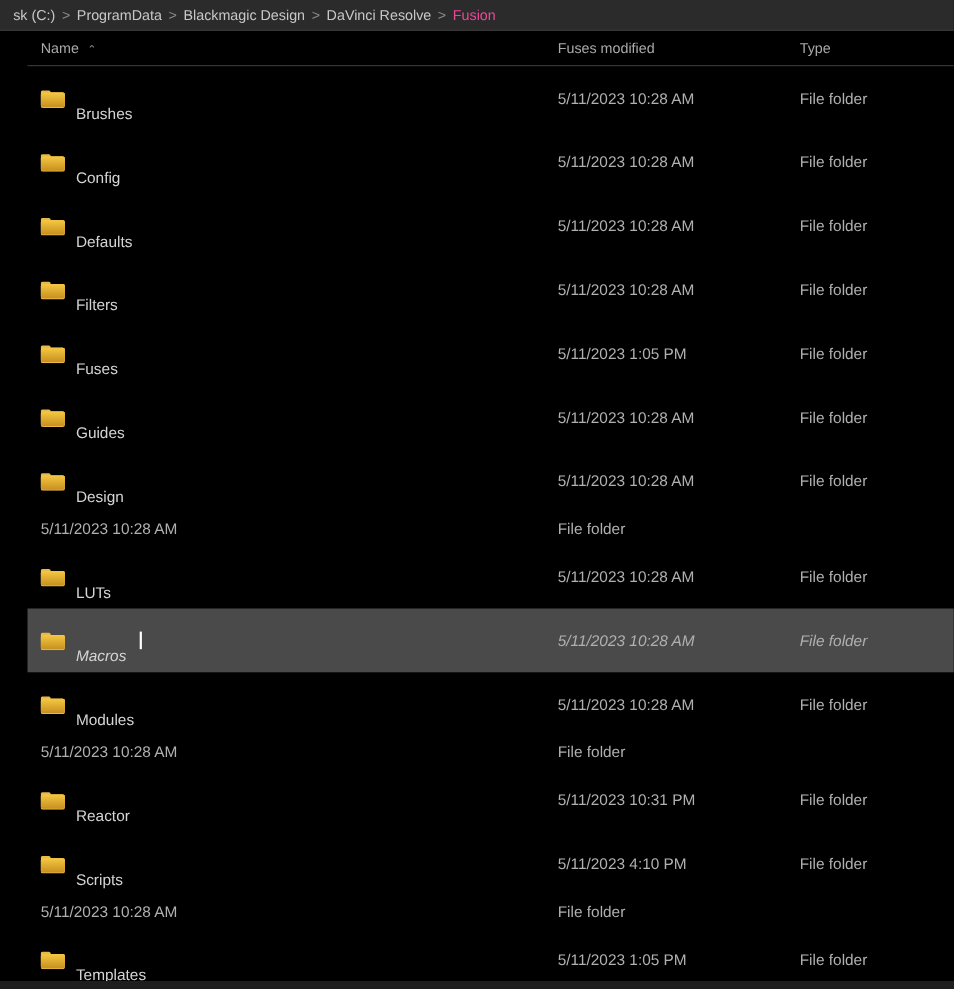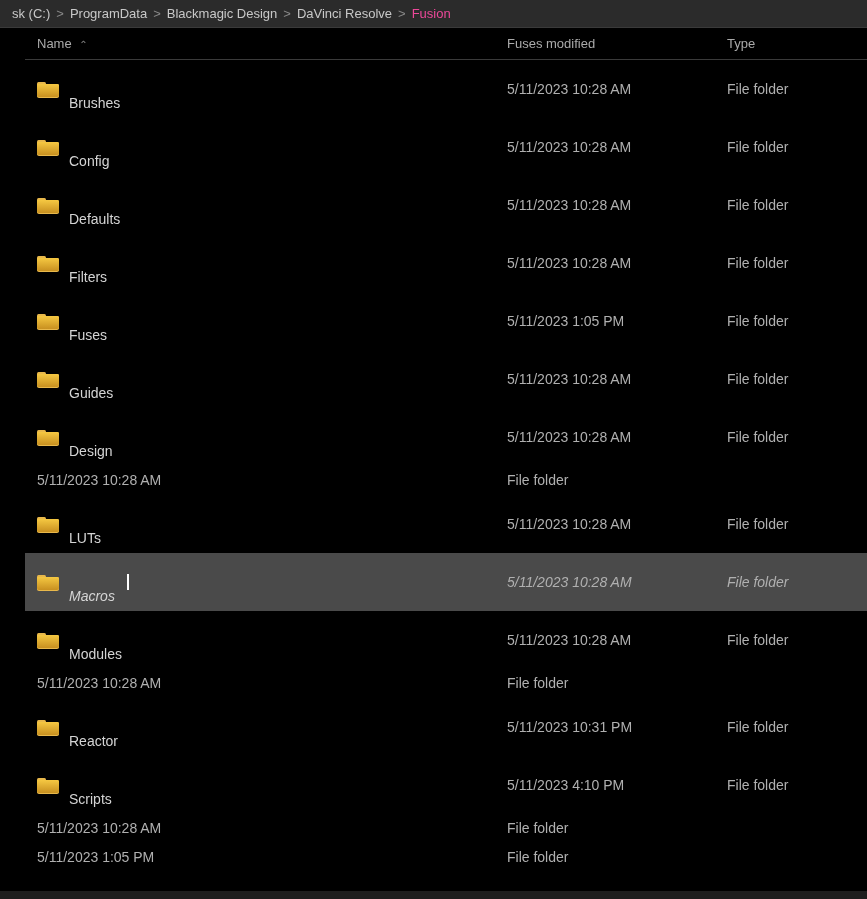--- a/index.html
+++ b/index.html
@@ -384,18 +384,33 @@
       <span class="file-name-text">Scripts</span>
     </div>
     <div class="date-modified-cell">5/11/2023 4:10 PM</div>
     <div class="type-cell">File folder</div>
   </div>
       <div class="file-row">
     <div class="date-modified-cell">5/11/2023 10:28 AM</div>
     <div class="type-cell">File folder</div>
   </div>
       <div class="file-row">
+    <div class="file-name-cell">
+      <div class="folder-icon"><svg viewBox="0 0 22 18" xmlns="http://www.w3.org/2000/svg">
+    <rect x="0" y="4" width="22" height="14" rx="2" ry="2" fill="#e8b84b"></rect>
+    <rect x="0" y="2" width="9" height="4" rx="1.5" ry="1.5" fill="#e8b84b"></rect>
+    <rect x="0" y="4" width="22" height="13" rx="2" ry="2" fill="#f0c040"></rect>
+    <rect x="0" y="4" width="22" height="13" rx="2" ry="2" fill="url(#folderGrad15)"></rect>
+    <defs>
+      <linearGradient id="folderGrad15" x1="0" y1="0" x2="0" y2="1">
+        <stop offset="0%" stop-color="#f5c842"></stop>
+        <stop offset="100%" stop-color="#c89020"></stop>
+      </linearGradient>
+    </defs>
+  </svg></div>
+      <span class="file-name-text">Templates</span>
+    </div>
     <div class="date-modified-cell">5/11/2023 1:05 PM</div>
     <div class="type-cell">File folder</div>
   </div>
     </div>
 
 </div>
 
 </body></html>

